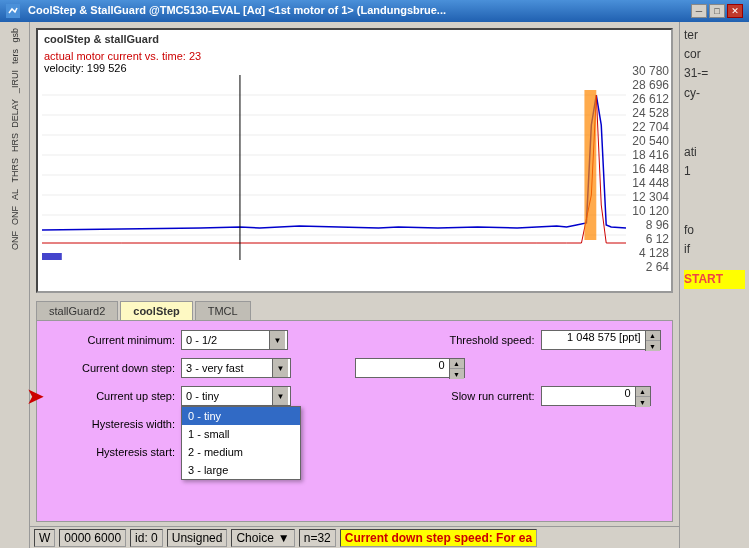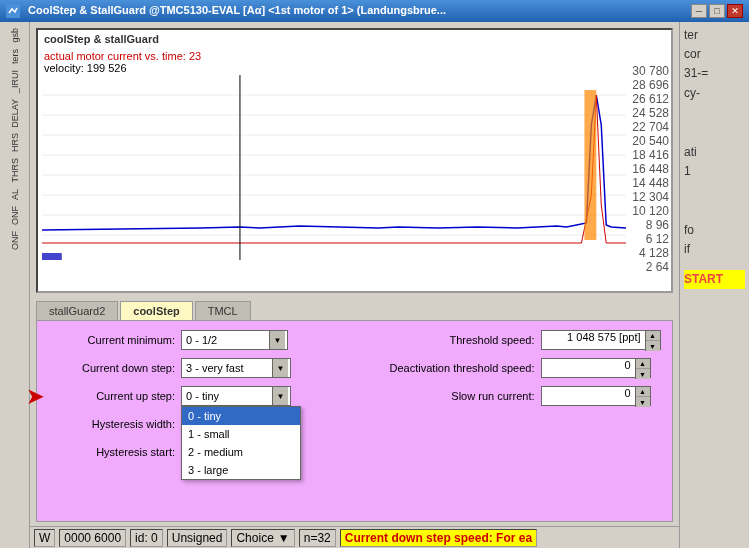--- a/index.html
+++ b/index.html
@@ -409,21 +409,20 @@
             <div class="spinbox" style="width:120px;">
               <span class="spinbox-text">1 048 575 [ppt]</span>
               <div class="spinbox-buttons">
                 <button class="spinbox-btn">▲</button>
                 <button class="spinbox-btn">▼</button>
               </div>
             </div>
           </div>
 
           <div class="form-row">
-            <div class="form-label" style="width:180px;">Deactivation threshold speed:</div>
             <div class="spinbox" style="width:80px;">
               <span class="spinbox-text">0</span>
               <div class="spinbox-buttons">
                 <button class="spinbox-btn">▲</button>
                 <button class="spinbox-btn">▼</button>
               </div>
             </div>
           </div>
 
           <div class="form-row">

